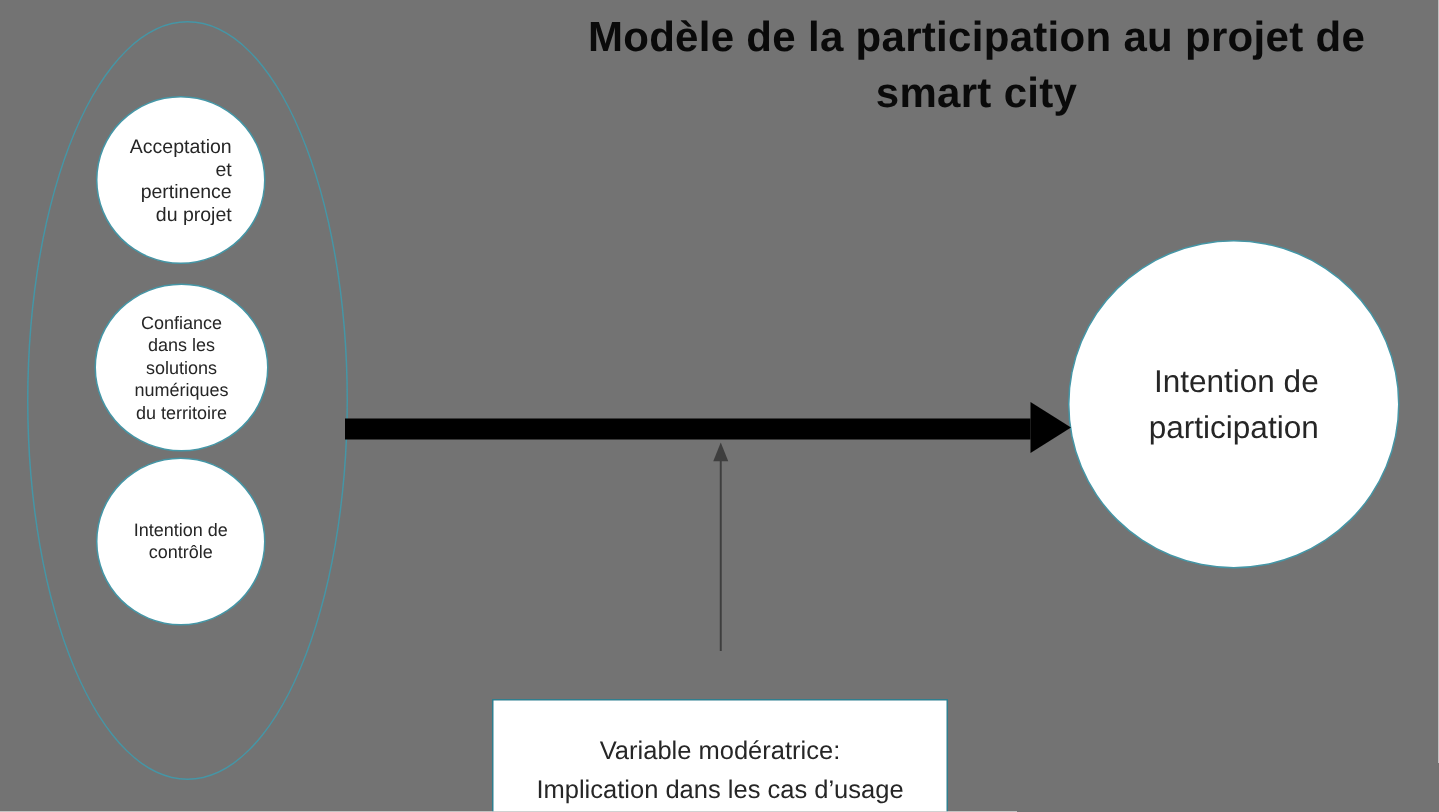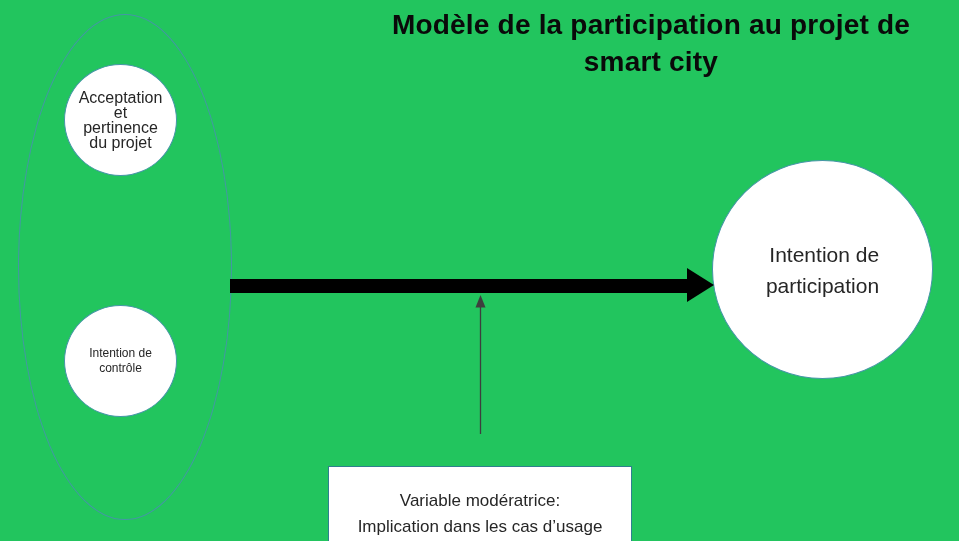--- a/index.html
+++ b/index.html
@@ -9,21 +9,21 @@
     --thin-arrow: #3E3E3E;
     --text-color: #262626;
     --title-color: #0A0A0A;
   }
   * { margin: 0; padding: 0; box-sizing: border-box; }
   html, body { background: #ffffff; }
   .canvas {
     position: relative;
     width: 959px;
     height: 541px;
-    background: #22c55e;
+    background: #737373;
     font-family: "Liberation Sans", sans-serif;
     overflow: hidden;
   }
   .title {
     position: absolute;
     left: 344px;
     top: 6px;
     width: 614px;
     text-align: center;
     font-weight: 700;
@@ -48,21 +48,21 @@
     border: 1.4px solid var(--shape-stroke);
     border-radius: 50%;
     display: flex;
     align-items: center;
     justify-content: center;
     text-align: center;
     color: var(--text-color);
     background: #ffffff;
   }
   .node .lbl { white-space: pre-line; }
-  .c1 { left: 64px;  top: 64px;  width: 113px; height: 112px; font-size: 16px; line-height: 15px; }
+  .c1 { left: 64px;  top: 64px;  width: 113px; height: 112px; font-size: 13px; line-height: 15px; text-align: right; }
   .c2 { left: 63px;  top: 189px; width: 116px; height: 112px; font-size: 12px; line-height: 15px; }
   .c3 { left: 64px;  top: 305px; width: 113px; height: 112px; font-size: 12px; line-height: 15px; }
   .intention { left: 712px; top: 160px; width: 221px; height: 219px; font-size: 21px; line-height: 31px; text-align: right; }
   .modbox {
     position: absolute;
     left: 328px;
     top: 434px;
     width: 304px;
     height: 95px;
     border: 1.5px solid var(--box-stroke);
@@ -98,20 +98,27 @@
 
   <div class="ellipse-big"></div>
 
   <div class="node c1">
     <span class="lbl">Acceptation
 et
 pertinence
 du projet</span>
   </div>
 
+  <div class="node c2">
+    <span class="lbl">Confiance
+dans les
+solutions
+numériques
+du territoire</span>
+  </div>
 
   <div class="node c3">
     <span class="lbl">Intention de
 contrôle</span>
   </div>
 
   <div class="node intention">
     <span class="lbl">Intention de
 participation</span>
   </div>

